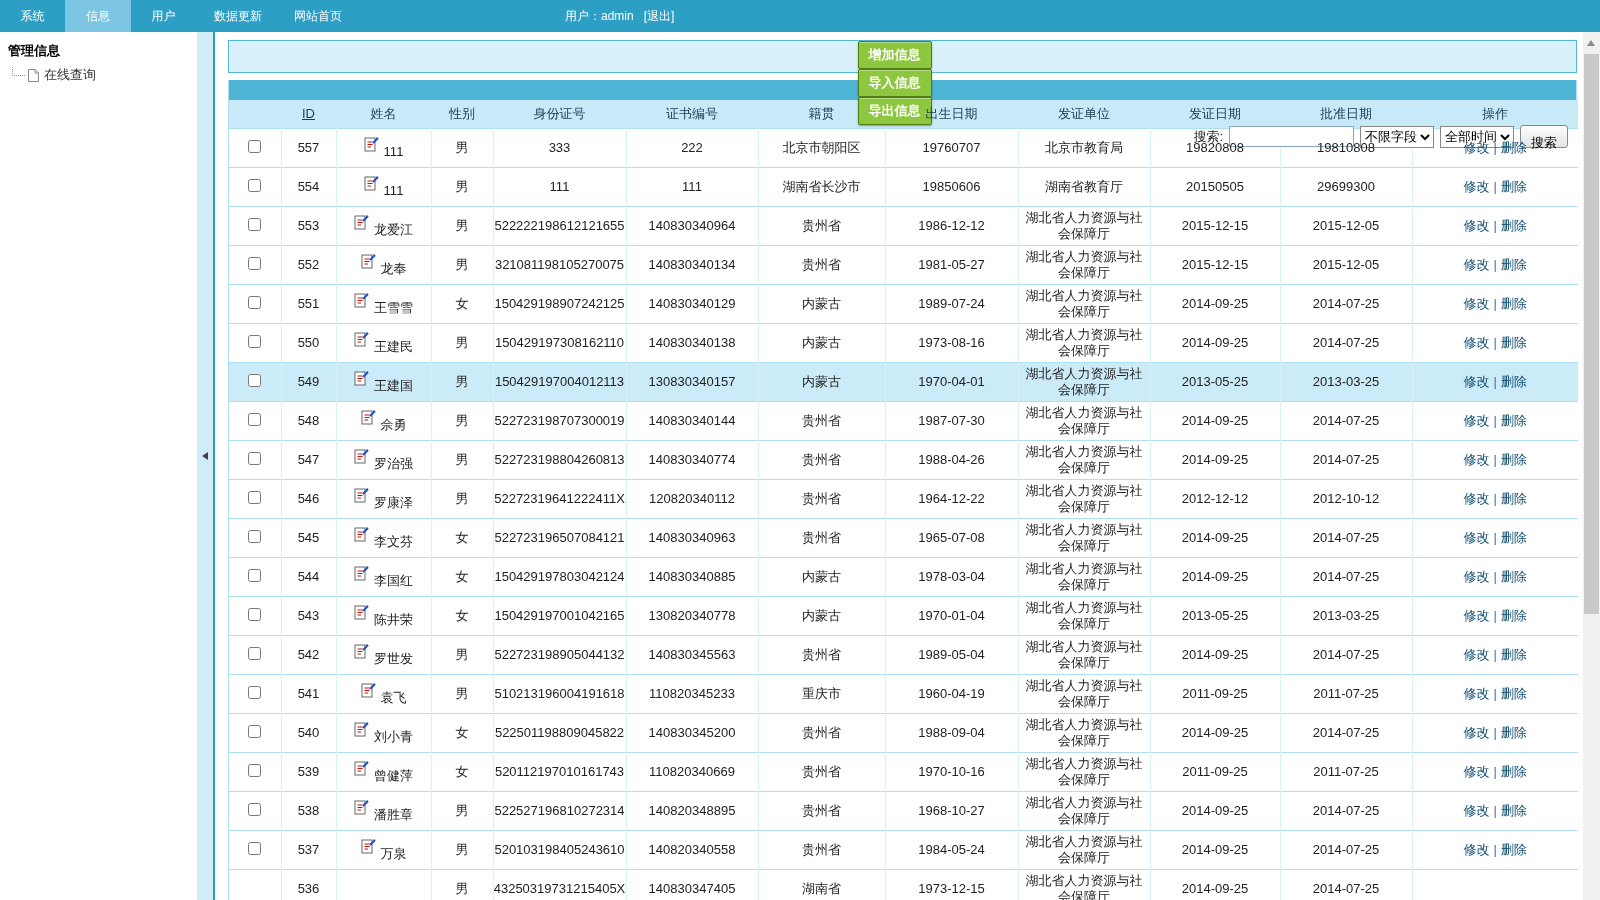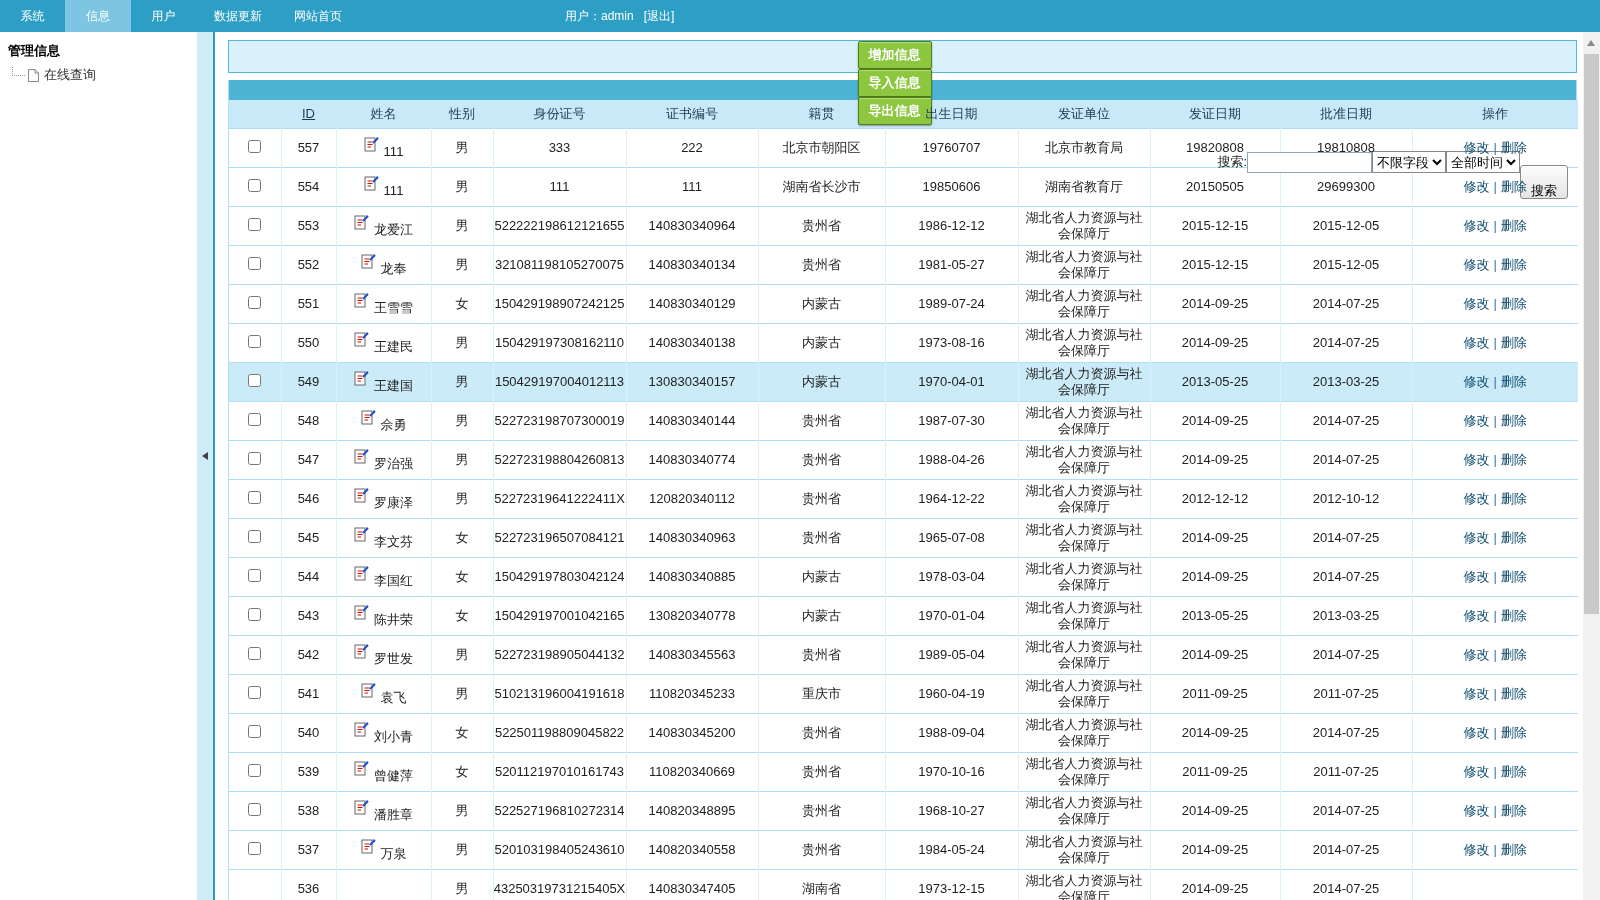--- a/index.html
+++ b/index.html
@@ -33,26 +33,26 @@
   .breadcrumb { height:24px; line-height:22px; color:#333; }
   .breadcrumb a { color:#2CA04A; text-decoration:none; cursor:pointer; }
   .breadcrumb .sep { color:#2CA04A; margin:0 5px; }
   .breadcrumb .pfx { margin-right:6px; }
 
   
   .toolbar { height:33px; background:#D9F1FB; border:1px solid #55B7D8; display:flex; align-items:center; padding:0 8px 0 6px;flex-direction:column; }
   .btn-green { background:#8DC63F; border:1px solid #527E12; color:#fff; font-weight:bold; font-size:13px;
       padding:4px 10px; margin-right:14px; border-radius:2px; cursor:pointer;
       box-shadow:0 1px 2px rgba(0,0,0,.35), inset 0 1px 0 rgba(255,255,255,.35); }
-  .searchgrp { margin-left:auto; display:flex; align-items:center; }
+  .searchgrp { margin-left:auto; display:flex; align-items:center; gap:6px; }
   .searchgrp label { color:#222; }
   .search-input { width:125px; height:21px; border:1px solid #89A6B8; background:#fff; padding:0 4px; font-size:13px; }
   .searchgrp select { height:22px; font-size:13px; border:1px solid #888; background:#fff; }
-  .btn-search { height:23px; padding:16px 10px; font-size:13px; border:1px solid #8a8a8a; border-radius:3px;
-      background:linear-gradient(#fdfdfd,#e4e4e4); cursor:pointer;margin-top:40px; }
+  .btn-search { height:23px; padding:8px 10px; font-size:13px; border:1px solid #8a8a8a; border-radius:3px;
+      background:linear-gradient(#fdfdfd,#e4e4e4); cursor:pointer; }
 
   
   .table-box { margin-top:7px; border-left:1px solid #AEDFF2; border-right:1px solid #AEDFF2; }
   .table-topbar { height:20px; background:#4DB4D5; }
   table { width:1349px; border-collapse:collapse; table-layout:fixed; text-align:center; font-size:13px; }
   thead tr { height:28px; background:#C8EAF8; color:#1B3C50; }
   th { font-weight:normal; }
   th.sortable a { color:#1B3C50; text-decoration:underline; cursor:pointer; }
   tbody tr { height:39px; background:#fff; border-top:1px solid #AEDFF2; }
   tbody tr.highlight { background:#CBEBF9; }

